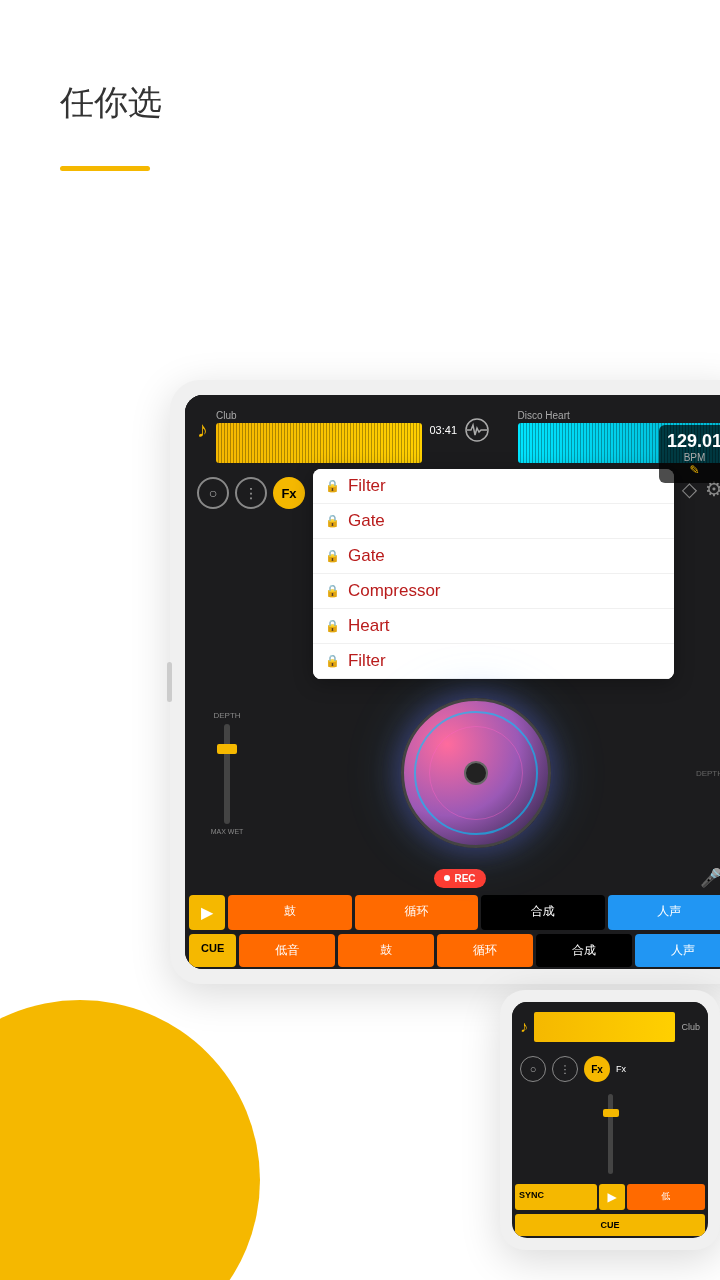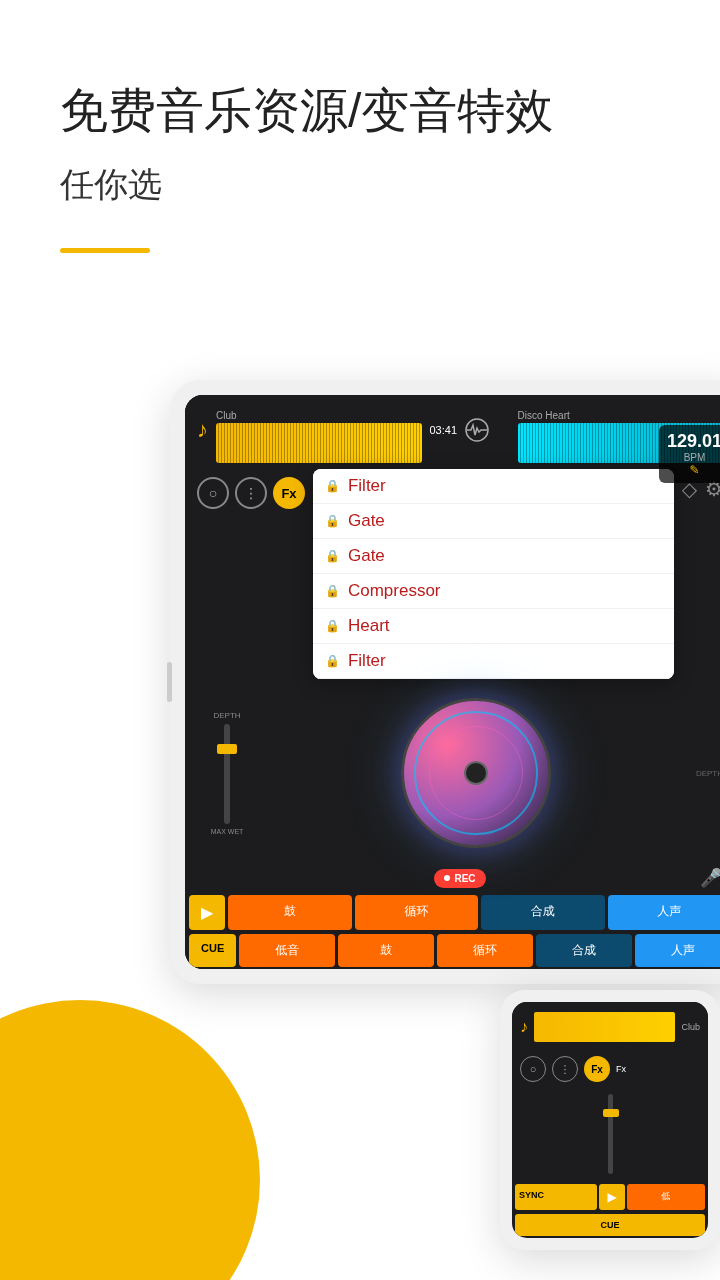--- a/index.html
+++ b/index.html
@@ -382,21 +382,21 @@
       flex: 1;
       padding: 8px 4px;
       border-radius: 4px;
       text-align: center;
       font-size: 12px;
       color: white;
       font-weight: 500;
     }
 
     .pad-orange { background: #FF6A00; }
-    .pad-green { background: #0c4a6e; }
+    .pad-green { background: #000000; }
     .pad-blue { background: #2196F3; }
 
     .cue-btn {
       background: #F5B800;
       color: #000;
       padding: 8px 12px;
       border-radius: 4px;
       font-size: 11px;
       font-weight: bold;
     }
@@ -599,21 +599,20 @@
       gap: 10px;
     }
 
   </style>
 </head>
 <body>
 
 <div class="yellow-circle"></div>
 
 <div class="header-section">
-  <div class="main-title">免费音乐资源/变音特效</div>
   <div class="sub-title">任你选</div>
   <div class="yellow-divider"></div>
 </div>
 
 <div class="device-container-1">
   <div class="device-frame-1">
 
     <div class="device-side-btn side-btn-left"></div>
 
     <div class="device-inner-1">

